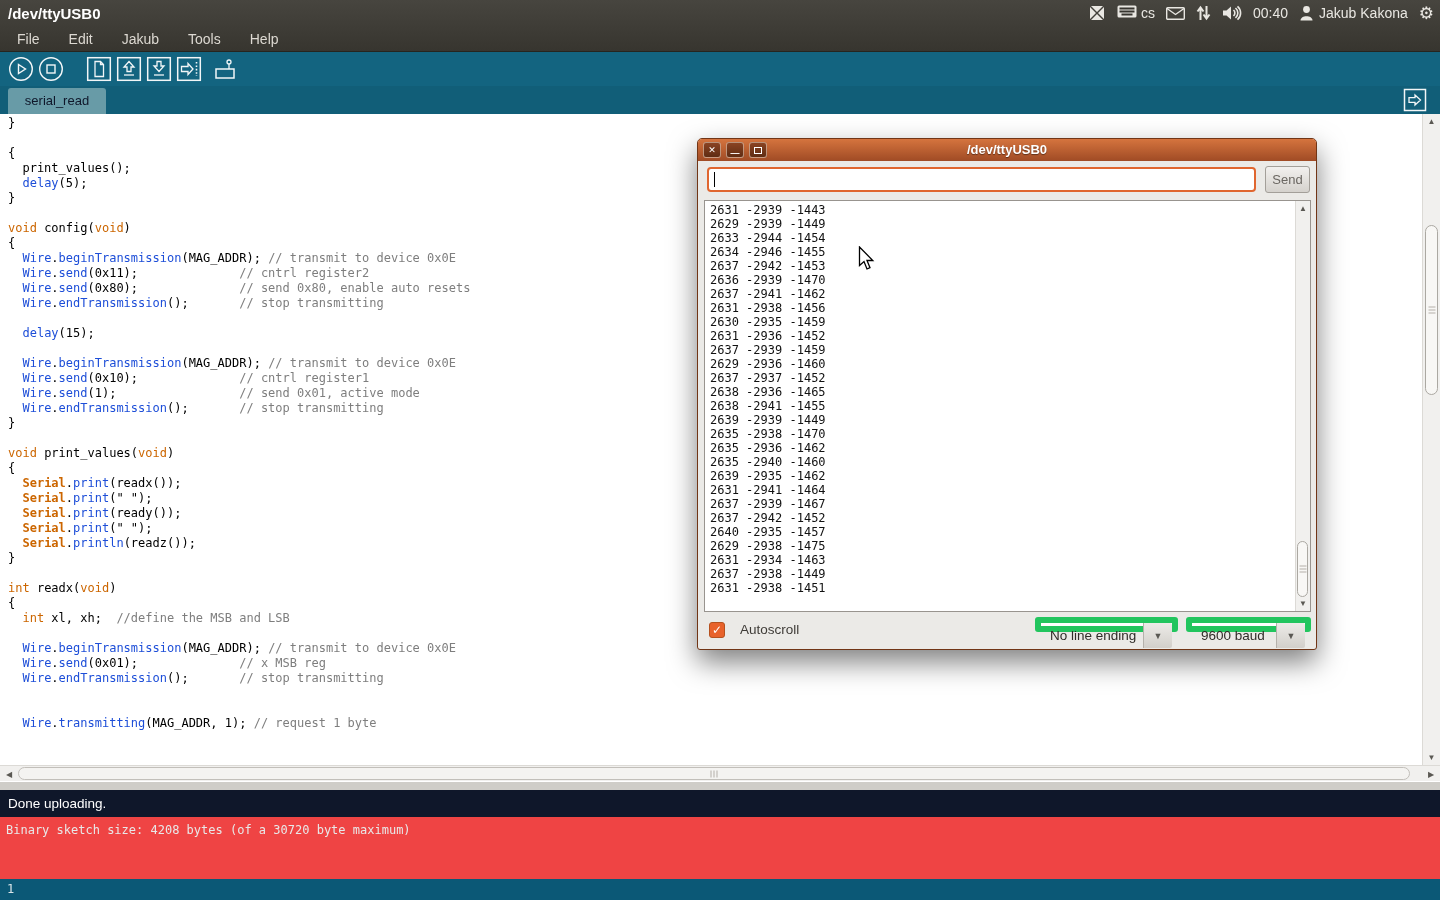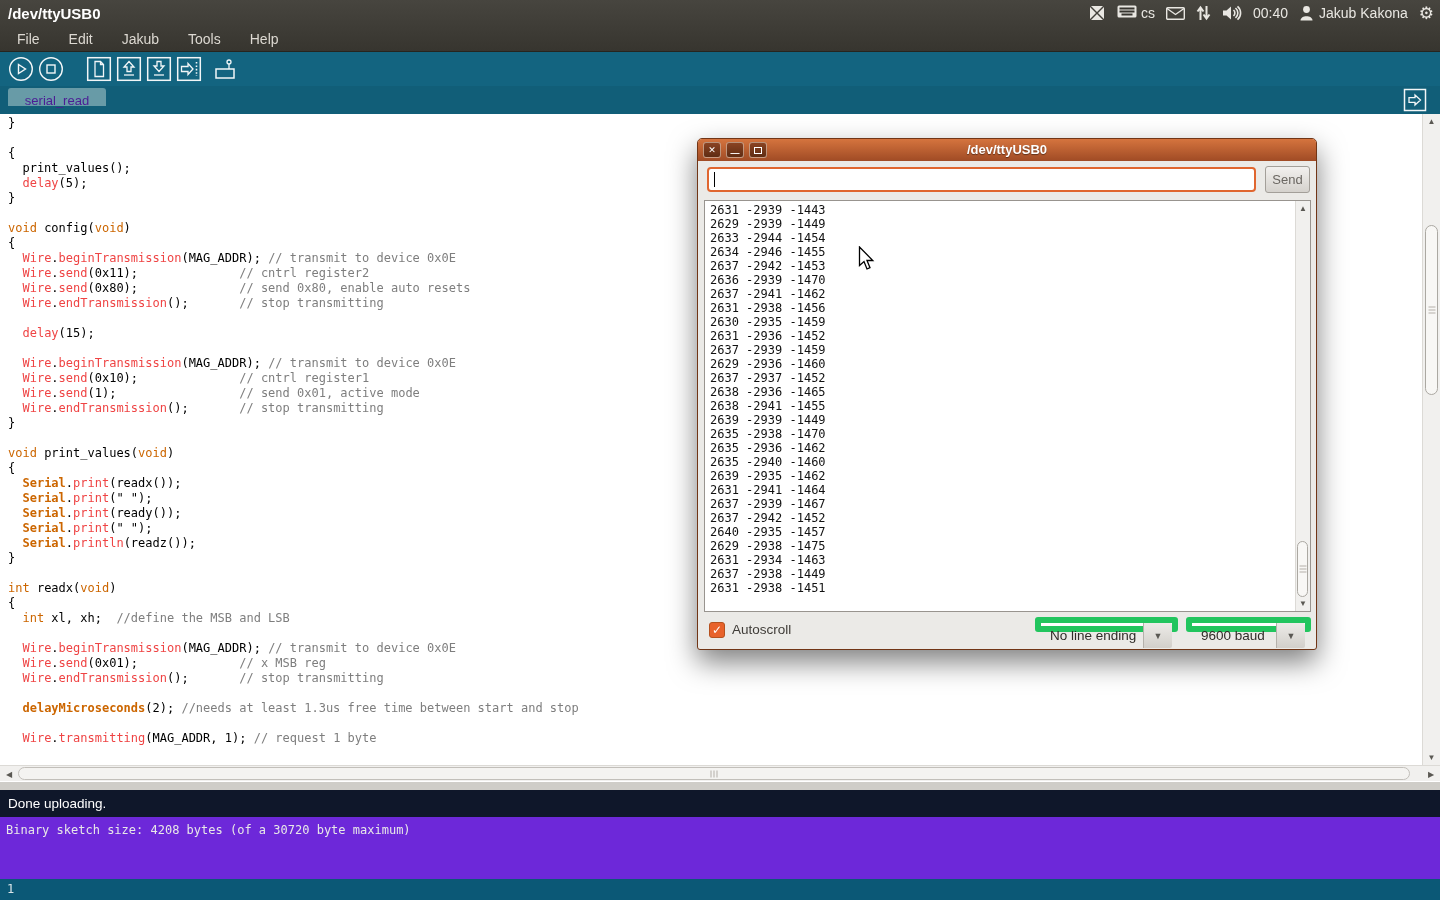--- a/index.html
+++ b/index.html
@@ -22,33 +22,33 @@
 
   
   .toolbar { position:absolute; left:0; top:52px; width:1440px; height:34px; background:#136480;
              display:flex; align-items:center; padding-left:6px; }
   .tool-btn { width:30px; height:30px; display:flex; align-items:center; justify-content:center; }
   .tool-btn.gap { margin-left:4px; }
   .tool-btn svg { display:block; }
 
   
   .tabbar { position:absolute; left:0; top:86px; width:1440px; height:28px; background:#115e78; }
-  .tab { position:absolute; left:8px; top:2px; width:98px; height:18px; background:#689ba7;
-         border-radius:3px 3px 0 0; color:#4c1d95; font-size:13px; text-align:center; line-height:26px; }
+  .tab { position:absolute; left:8px; top:2px; width:98px; height:26px; background:#689ba7;
+         border-radius:3px 3px 0 0; color:#0f172a; font-size:13px; text-align:center; line-height:26px; }
   .tab-right-btn { position:absolute; right:12px; top:2px; width:26px; height:24px;
                    display:flex; align-items:center; justify-content:center; }
 
   
   .editor { position:absolute; left:0; top:114px; width:1440px; height:651px; background:#ffffff; overflow:hidden; }
   .code-lines { position:absolute; left:8px; top:2px; font-family:"DejaVu Sans Mono",monospace;
                 font-size:12px; line-height:15px; color:#000; }
   .cl { height:15px; white-space:pre; }
   .t-p { color:#000000; }
   .t-k { color:#cc6600; }
-  .t-f { color:#ef4444; }
+  .t-f { color:#1d4ed8; }
   .t-b { color:#cc6600; font-weight:bold; }
   .t-c { color:#7e7e7e; }
 
   
   .v-scrollbar { position:absolute; left:1422px; top:114px; width:18px; height:651px;
                  background:#f1f0ee; border-left:1px solid #dcdad6; }
   .sb-arrow { position:absolute; left:0; width:100%; text-align:center; font-size:8px; color:#5a5853; }
   .v-thumb { position:absolute; left:2px; width:13px; border:1px solid #aba8a2; background:#f8f7f5;
              border-radius:8px; }
   .grip-h { position:absolute; left:50%; top:50%; transform:translate(-50%,-50%); width:7px; }
@@ -57,21 +57,21 @@
                  border-top:1px solid #dcdad6; }
   .h-thumb { position:absolute; left:18px; top:1px; width:1392px; height:13px; border:1px solid #c2bfba;
              background:#f4f3f1; border-radius:7px; }
   .grip-v { position:absolute; left:50%; top:50%; transform:translate(-50%,-50%); height:7px; display:flex; gap:2px; }
   .grip-v i { display:block; width:1px; height:7px; background:#b3b0aa; }
   .gray-strip { position:absolute; left:0; top:782px; width:1440px; height:8px; background:#cfcdc8; }
 
   
   .status-bar { position:absolute; left:0; top:790px; width:1440px; height:27px; background:#0f172a;
                 color:#ffffff; font-size:13.5px; line-height:27px; padding-left:8px; }
-  .console { position:absolute; left:0; top:817px; width:1440px; height:62px; background:#6d28d9;
+  .console { position:absolute; left:0; top:817px; width:1440px; height:62px; background:#ef4444;
              color:#e8e8e8; font-family:"DejaVu Sans Mono",monospace; font-size:12px; padding:6px 0 0 6px;
              white-space:pre; }
   .bottom-strip { position:absolute; left:0; top:879px; width:1440px; height:21px; background:#0b5876;
                   color:#d9e5e9; font-size:12px; line-height:20px; padding-left:7px;
                   font-family:"DejaVu Sans Mono",monospace; }
 
   
   .serial-window { position:absolute; left:697px; top:138px; width:620px; height:512px;
                    background:#ebeae7; border:1px solid #713516; border-radius:5px 5px 3px 3px;
                    box-shadow:0 12px 28px rgba(0,0,0,0.5); }
@@ -96,21 +96,21 @@
   .sm-output { position:absolute; left:5px; top:2px; font-family:"DejaVu Sans Mono",monospace;
                font-size:12px; line-height:14px; color:#111; white-space:pre; }
   .sm-vscroll { position:absolute; right:0; top:0; width:15px; height:100%; background:#f1f0ee;
                 border-left:1px solid #dcdad6; }
   .sm-vthumb { position:absolute; left:1px; width:11px; top:340px; height:56px; border:1px solid #aba8a2;
                background:#f8f7f5; border-radius:6px; }
   .sm-bottom { position:absolute; left:0; top:473px; width:100%; height:39px; }
   .sm-checkbox { position:absolute; left:11px; top:10px; width:16px; height:16px; background:#e8622b;
                  border:1px solid #b5511e; border-radius:3px; color:#fff; font-size:12px; font-weight:bold;
                  display:flex; align-items:center; justify-content:center; line-height:1; }
-  .sm-autoscroll-label { position:absolute; left:34px; top:10px; font-size:13.5px; color:#3f3c38; }
+  .sm-autoscroll-label { position:absolute; left:42px; top:10px; font-size:13.5px; color:#3f3c38; }
   .sm-dropdown { position:absolute; top:5px; height:15px; background:#fff; border:6px solid #22c55e;
                  border-radius:3px; }
   .sm-dd-value { position:absolute; left:9px; top:0; height:25px; line-height:25px; font-size:13.5px; color:#2f2c28; }
   .sm-dd-btn { position:absolute; right:0; top:0; width:29px; height:25px;
                background:linear-gradient(#edebe8,#d2cfca); border-left:1px solid #b5b1ab;
                border-radius:0 2px 2px 0; display:flex; align-items:center; justify-content:center;
                color:#5a5853; font-size:9px; }
   .sm-dd-1 { left:337px; width:143px; }
   .sm-dd-2 { left:488px; width:125px; }
 
@@ -262,21 +262,20 @@
         <div class="cl"><span class="t-p">}</span></div>
         <div class="cl">&nbsp;</div>
         <div class="cl"><span class="t-k">int</span><span class="t-p"> readx(</span><span class="t-k">void</span><span class="t-p">)</span></div>
         <div class="cl"><span class="t-p">{</span></div>
         <div class="cl"><span class="t-p">  </span><span class="t-k">int</span><span class="t-p"> xl, xh;  </span><span class="t-c">//define the MSB and LSB</span></div>
         <div class="cl">&nbsp;</div>
         <div class="cl"><span class="t-p">  </span><span class="t-f">Wire</span><span class="t-p">.</span><span class="t-f">beginTransmission</span><span class="t-p">(MAG_ADDR); </span><span class="t-c">// transmit to device 0x0E</span></div>
         <div class="cl"><span class="t-p">  </span><span class="t-f">Wire</span><span class="t-p">.</span><span class="t-f">send</span><span class="t-p">(0x01);              </span><span class="t-c">// x MSB reg</span></div>
         <div class="cl"><span class="t-p">  </span><span class="t-f">Wire</span><span class="t-p">.</span><span class="t-f">endTransmission</span><span class="t-p">();       </span><span class="t-c">// stop transmitting</span></div>
         <div class="cl">&nbsp;</div>
-        <div class="cl"><span class="t-p">  </span><span class="t-b">delayMicroseconds</span><span class="t-p">(2); </span><span class="t-c">//needs at least 1.3us free time between start and stop</span></div>
         <div class="cl">&nbsp;</div>
         <div class="cl"><span class="t-p">  </span><span class="t-f">Wire</span><span class="t-p">.</span><span class="t-f">transmitting</span><span class="t-p">(MAG_ADDR, 1); </span><span class="t-c">// request 1 byte</span></div>
       </div>
   </div>
 
   <div class="v-scrollbar">
     <div class="sb-arrow" style="top:3px;">▲</div>
     <div class="sb-arrow" style="bottom:3px;">▼</div>
     <div class="v-thumb" style="top:111px; height:170px;">
       <div class="grip-h">

